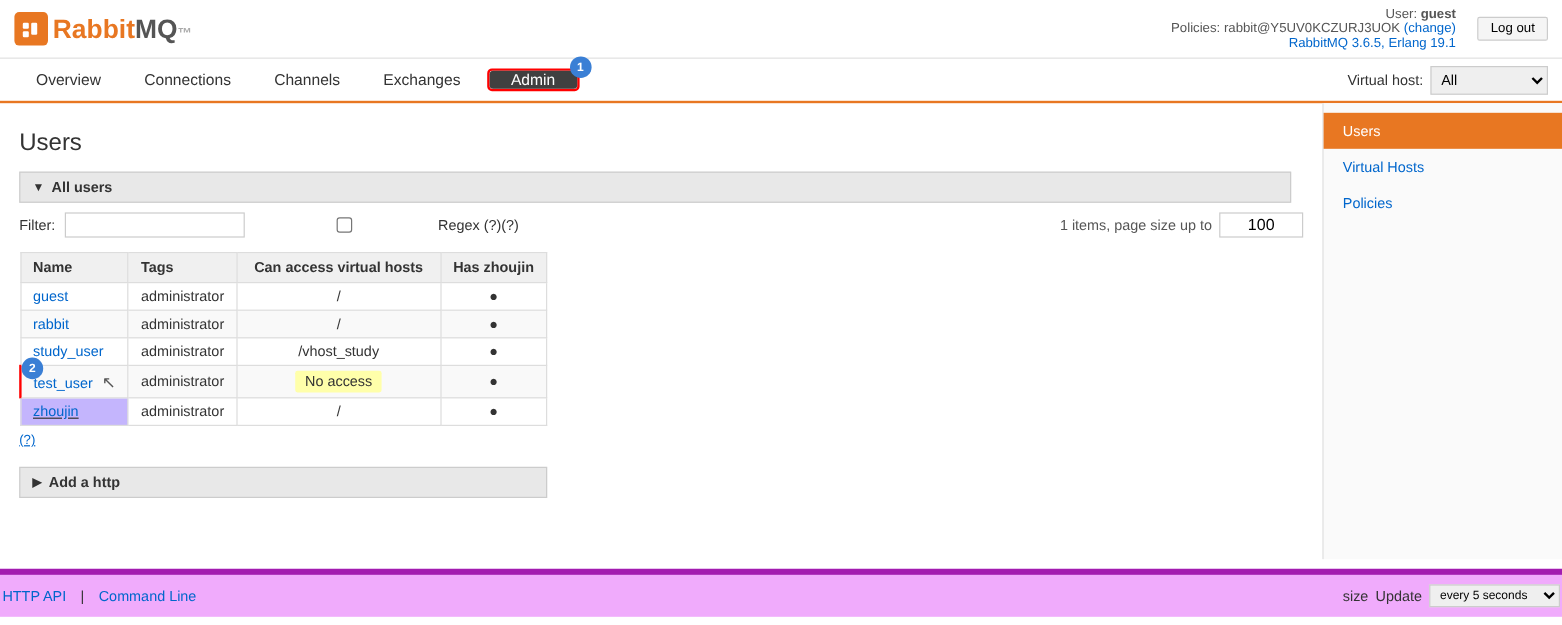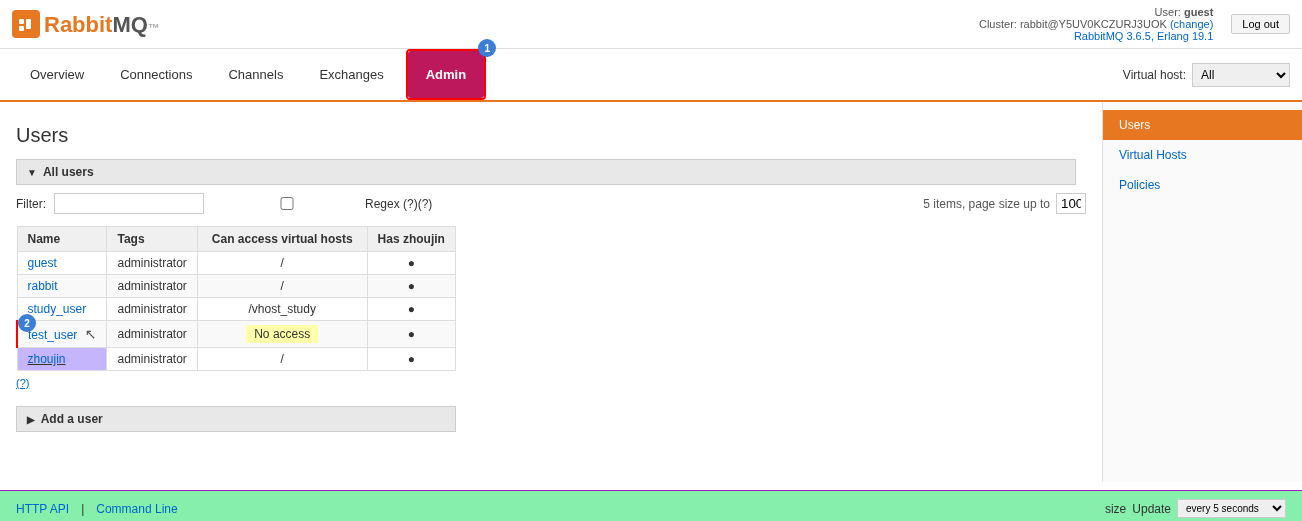--- a/index.html
+++ b/index.html
@@ -82,39 +82,39 @@
     </div>
     <div id="logo-text">
       <span style="color:#e87722; font-weight:bold; font-size:22px;">Rabbit</span><span style="font-weight:bold; font-size:22px; color:#555;">MQ</span><span style="font-size:12px; color:#aaa;">™</span>
     </div>
   </div>
   <div style="display:flex; align-items:center; gap:8px;">
     <div id="user-info">
       <span>User:</span>
       <strong>guest</strong>
       <br>
-      <span>Cluster:</span>
+      <span>Policies:</span>
       <span>rabbit@Y5UV0KCZURJ3UOK</span>
       <a href="#">(change)</a>
       <br>
       <a href="#">RabbitMQ 3.6.5, Erlang 19.1</a>
     </div>
     <button id="logout-btn">Log out</button>
   </div>
 </div>
 
 <div style="display:flex; align-items:center; border-bottom: 2px solid #e87722; background:#fff; padding: 0 12px;">
   <div style="display:flex; align-items:center;">
     <a class="nav-item" href="#" style="padding:10px 18px; text-decoration:none; color:#333; font-size:13px;">Overview</a>
     <a class="nav-item" href="#" style="padding:10px 18px; text-decoration:none; color:#333; font-size:13px;">Connections</a>
     <a class="nav-item" href="#" style="padding:10px 18px; text-decoration:none; color:#333; font-size:13px;">Channels</a>
     <a class="nav-item" href="#" style="padding:10px 18px; text-decoration:none; color:#333; font-size:13px;">Exchanges</a>
     <div class="nav-admin-wrapper" style="position:relative; margin-left:4px;">
       <div class="nav-admin-highlight" style="border: 2px solid red; border-radius:4px; display:inline-block;">
-        <a class="nav-item active" href="#" style="padding:16px 18px; text-decoration:none; color:white; font-size:13px; background:#be185d; display:inline-block; border-radius:3px;font-weight:bold;">Admin</a>
+        <a class="nav-item active" href="#" style="padding:0 18px; text-decoration:none; color:white; font-size:13px; background:#404040; display:inline-block; border-radius:3px;">Admin</a>
       </div>
       <div class="nav-admin-badge" style="position:absolute; top:-10px; right:-10px; background:#3a7fd5; color:white; border-radius:50%; width:18px; height:18px; font-size:10px; display:flex; align-items:center; justify-content:center; font-weight:bold; z-index:10;">1</div>
     </div>
   </div>
   <div id="vhost-selector" style="margin-left:auto; display:flex; align-items:center; gap:6px; font-size:12px; padding:4px 0;">
     <label>Virtual host:</label>
     <select style="padding:3px 4px; border:1px solid #ccc; font-size:12px;">
       <option>All</option>
       <option>/</option>
       <option>/vhost_study</option>
@@ -135,22 +135,22 @@
 
     
     <div class="filter-row" style="display:flex; gap:8px; margin-bottom:12px;">
       <label>Filter:</label>
       <input type="text" style="padding: 2px 6px; border: 1px solid rgb(204, 204, 204); width: 150px;" placeholder="">
       <label style="display:flex; align-items:center; gap:3px;">
         <input type="checkbox" style="">
         <span>Regex (?)(?) </span>
       </label>
       <div style="margin-left:auto; font-size:12px; color:#555; display:flex; align-items:center; gap:6px;">
-        <span>5 items, page size up to</span>
-        <input type="text" style="width: 30px; padding: 2px 4px; border: 1px solid rgb(204, 204, 204); text-align: center;" value="100">
+        <span>1 items, page size up to</span>
+        <input type="text" style="width: 70px; padding: 2px 4px; border: 1px solid rgb(204, 204, 204); text-align: center;" value="100">
       </div>
     </div>
 
     
     <table style="border-collapse:collapse; font-size:12px; width:440px;">
       <thead>
         <tr>
           <th style="background:#f0f0f0; border:1px solid #ddd; padding:5px 10px; text-align:left;">Name</th>
           <th style="background:#f0f0f0; border:1px solid #ddd; padding:5px 10px; text-align:left;">Tags</th>
           <th style="background:#f0f0f0; border:1px solid #ddd; padding:5px 14px; text-align:left;">Can access virtual hosts</th>
@@ -212,39 +212,39 @@
         </tr>
       </tbody>
     </table>
 
     <a href="#" class="help-link" style="color:#0066cc; font-size:11px; margin-top:6px; display:inline-block;">(?)</a>
 
     
     <div class="add-section" style="margin-top:16px;">
       <div class="add-section-header" style="display:flex; align-items:center; gap:6px; background:#e8e8e8; padding:5px 10px; cursor:pointer; border:1px solid #ccc; width:440px;">
         <span style="font-size:10px;">▶</span>
-        <span style="font-size:12px; font-weight:bold;">Add a user</span>
+        <span style="font-size:12px; font-weight:bold;">Add a http</span>
       </div>
     </div>
   </div>
 
   <div id="sidebar" style="width:200px; border-left:1px solid #e0e0e0; background:#fafafa; min-height:380px; padding-top:8px;">
     <div class="sidebar-item active" style="padding:8px 16px; font-size:12px; cursor:pointer; background:#e87722; color:white;">
       <span>Users</span>
     </div>
     <div class="sidebar-item" style="padding:8px 16px; font-size:12px; cursor:pointer; color:#0066cc;">
       <a href="#" style="text-decoration:none; color:#0066cc;">Virtual Hosts</a>
     </div>
     <div class="sidebar-item" style="padding:8px 16px; font-size:12px; cursor:pointer; color:#0066cc;">
       <a href="#" style="text-decoration:none; color:#0066cc;">Policies</a>
     </div>
   </div>
 </div>
 
-<div id="footer" style="display:flex; align-items:center; justify-content:space-between; padding:8px 16px; border-top:1px solid #a21caf; margin-top:8px; background:#86efac;">
+<div id="footer" style="display:flex; align-items:center; justify-content:space-between; padding:8px 2px; border-top:5px solid #a21caf; margin-top:8px; background:#f0abfc;">
   <div id="footer-links" style="display:flex; gap:12px; font-size:12px;">
     <a href="#" style="color:#0066cc; text-decoration:none;">HTTP API</a>
     <span>|</span>
     <a href="#" style="color:#0066cc; text-decoration:none;">Command Line</a>
   </div>
   <div id="footer-right" style="display:flex; align-items:center; gap:6px; font-size:12px;">
     <span>size</span>
     <span>Update</span>
     <select style="padding:2px 4px; border:1px solid #ccc; font-size:10px;">
       <option>every 5 seconds</option>

